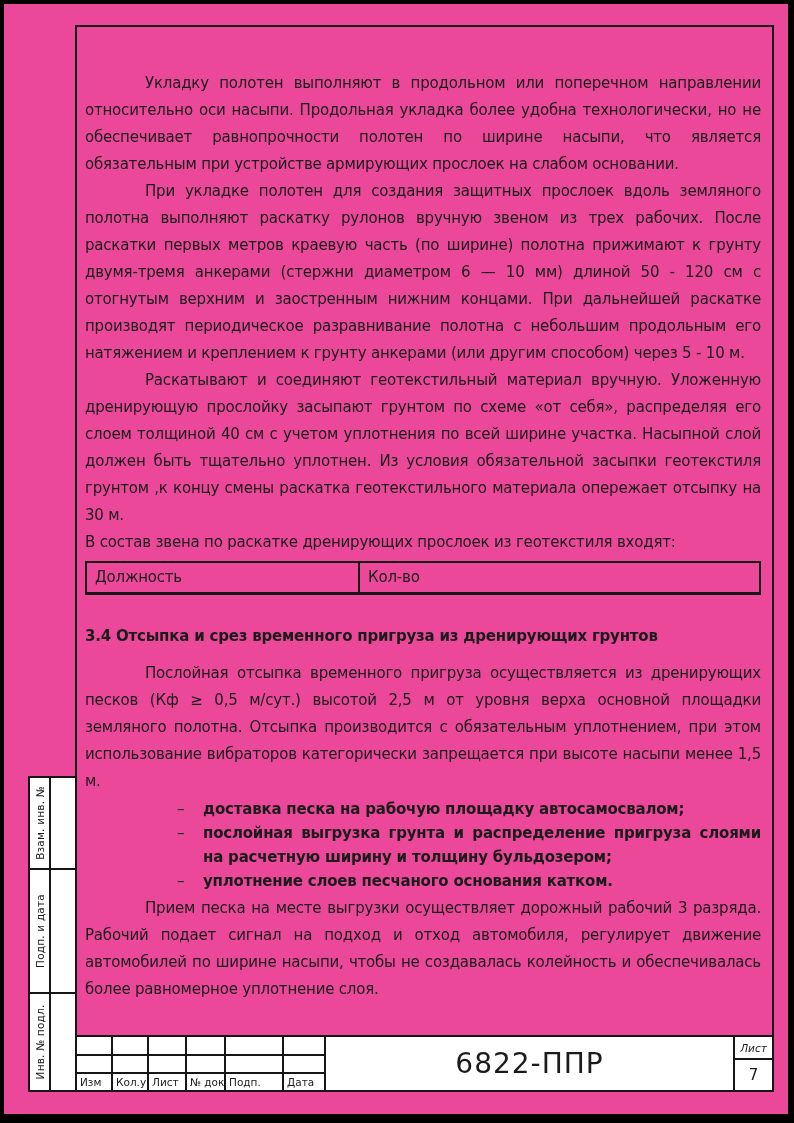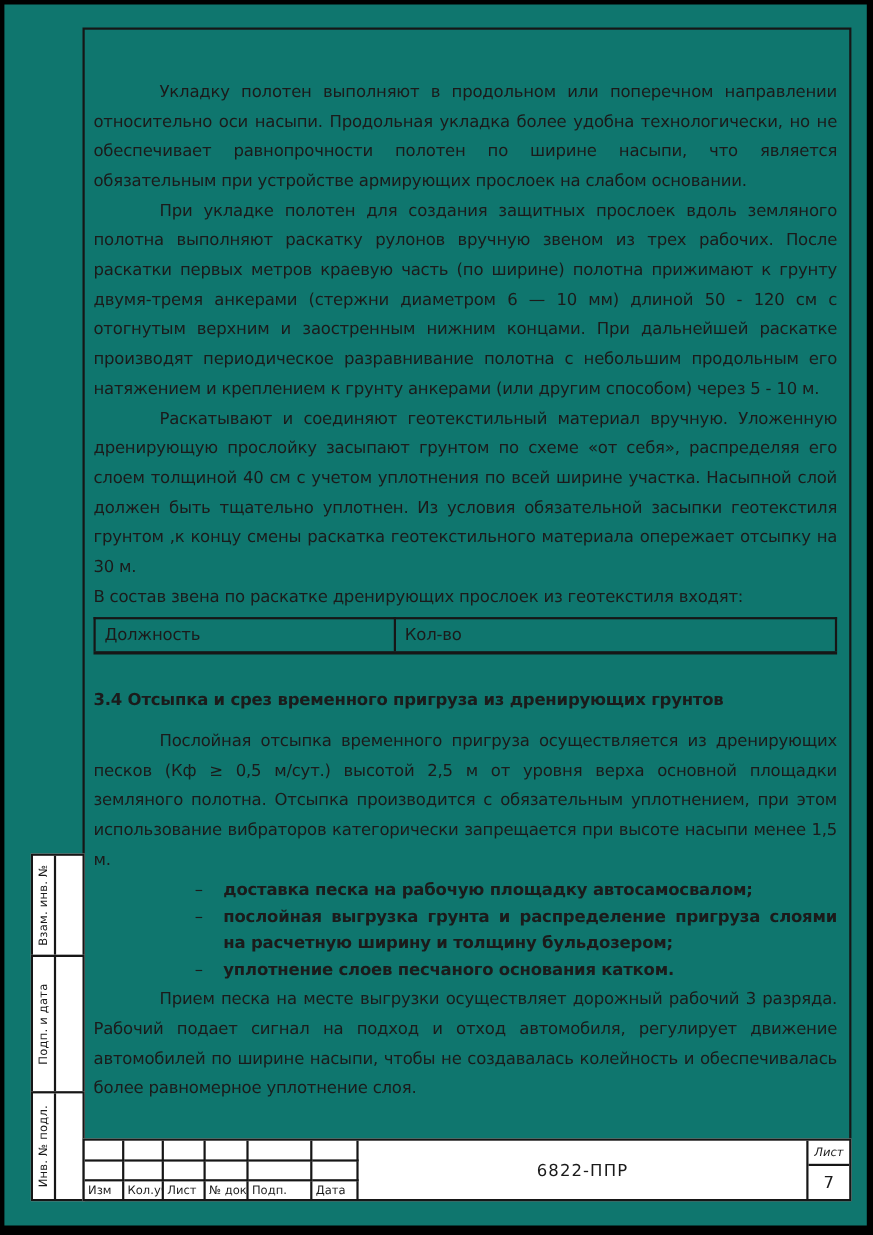--- a/index.html
+++ b/index.html
@@ -3,21 +3,21 @@
 <meta charset="utf-8">
 <style>
   * { box-sizing: border-box; margin: 0; padding: 0; }
   html, body { background: #e8e8e8; }
   body { font-family: "DejaVu Sans", sans-serif; }
 
   .page {
     position: relative;
     width: 794px;
     height: 1123px;
-    background: #0f766e;
+    background: #ec4899;
     color: #1b1b1b;
     overflow: hidden;
     
     box-shadow: inset 0 0 0 4px #000, inset 0 -9px 0 #000, inset -6px 0 0 #000;
   }
 
   
   .frame {
     position: absolute;
     left: 75px; top: 25px;
@@ -126,21 +126,21 @@
     font-size: 10.5px;
     white-space: nowrap;
     overflow: hidden;
   }
   .tb-middle {
     flex: 1;
     border-right: 2px solid #161616;
     display: flex;
     align-items: center;
     justify-content: center;
-    font-size: 15px;
+    font-size: 28px;
     letter-spacing: 1px;
   }
   .tb-right { width: 37px; display: flex; flex-direction: column; }
   .tb-sheet-label {
     height: 23px;
     border-bottom: 2px solid #161616;
     display: flex; align-items: center; justify-content: center;
     font-size: 10.5px;
     font-style: italic;
   }

